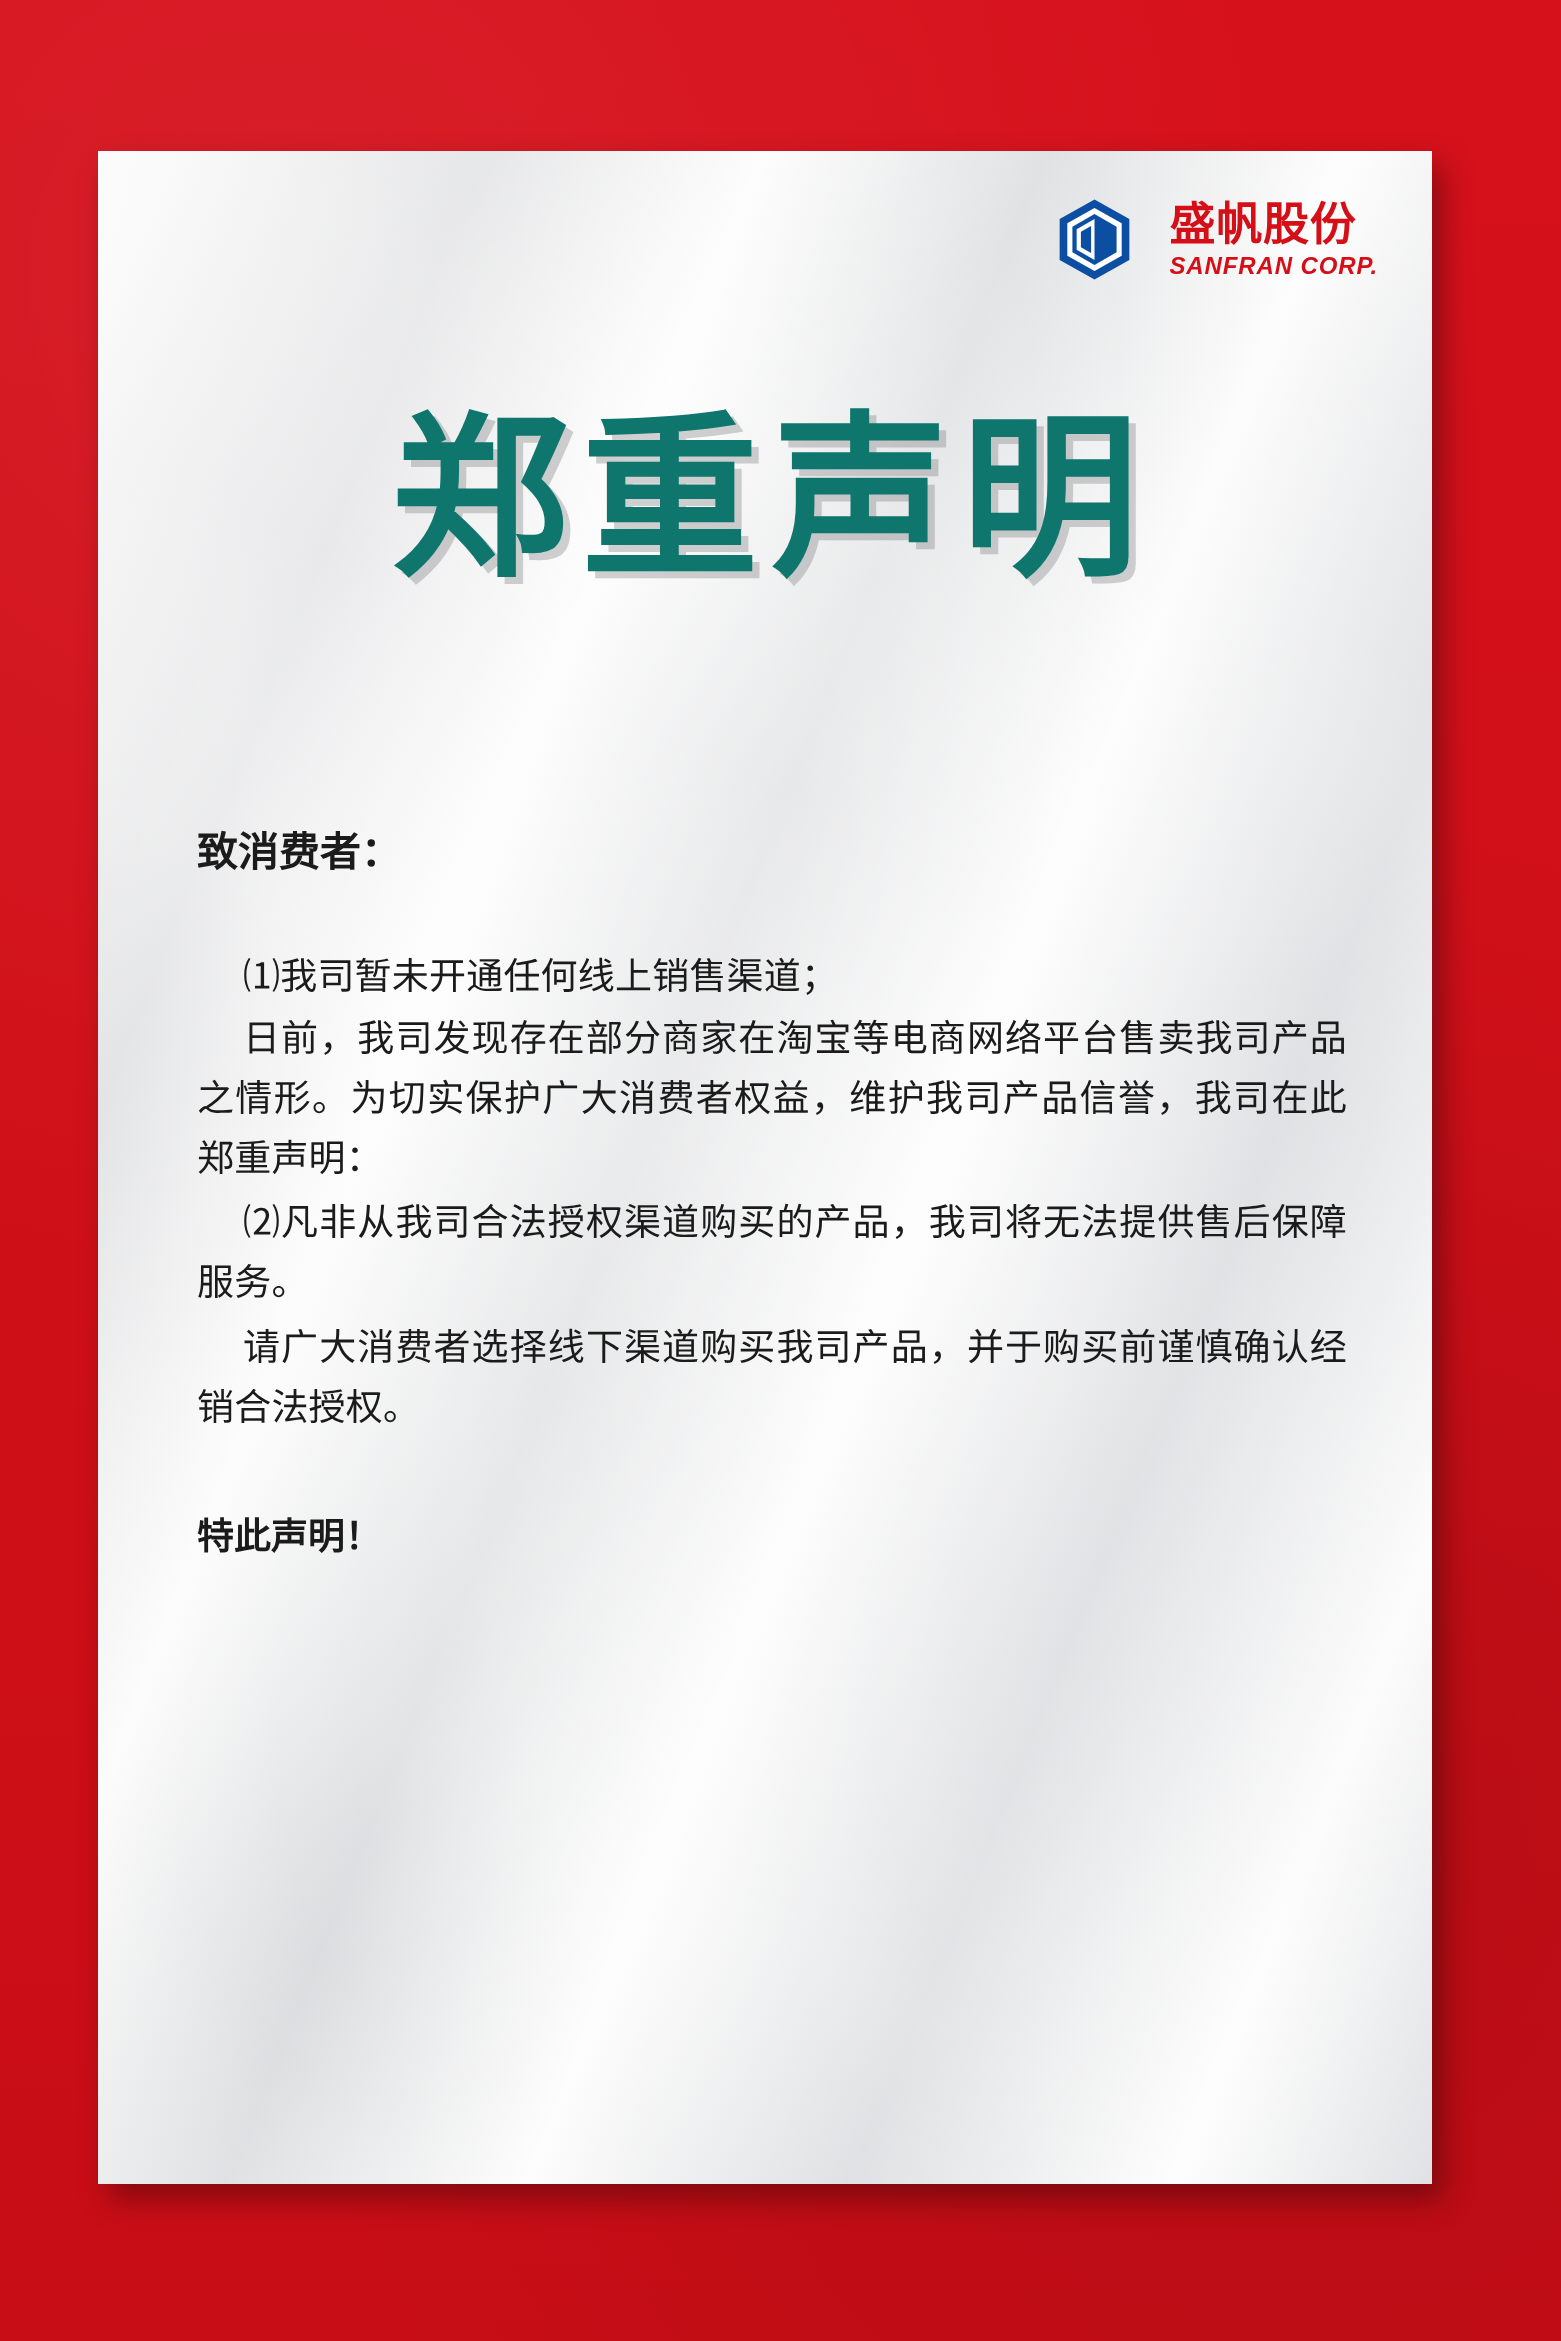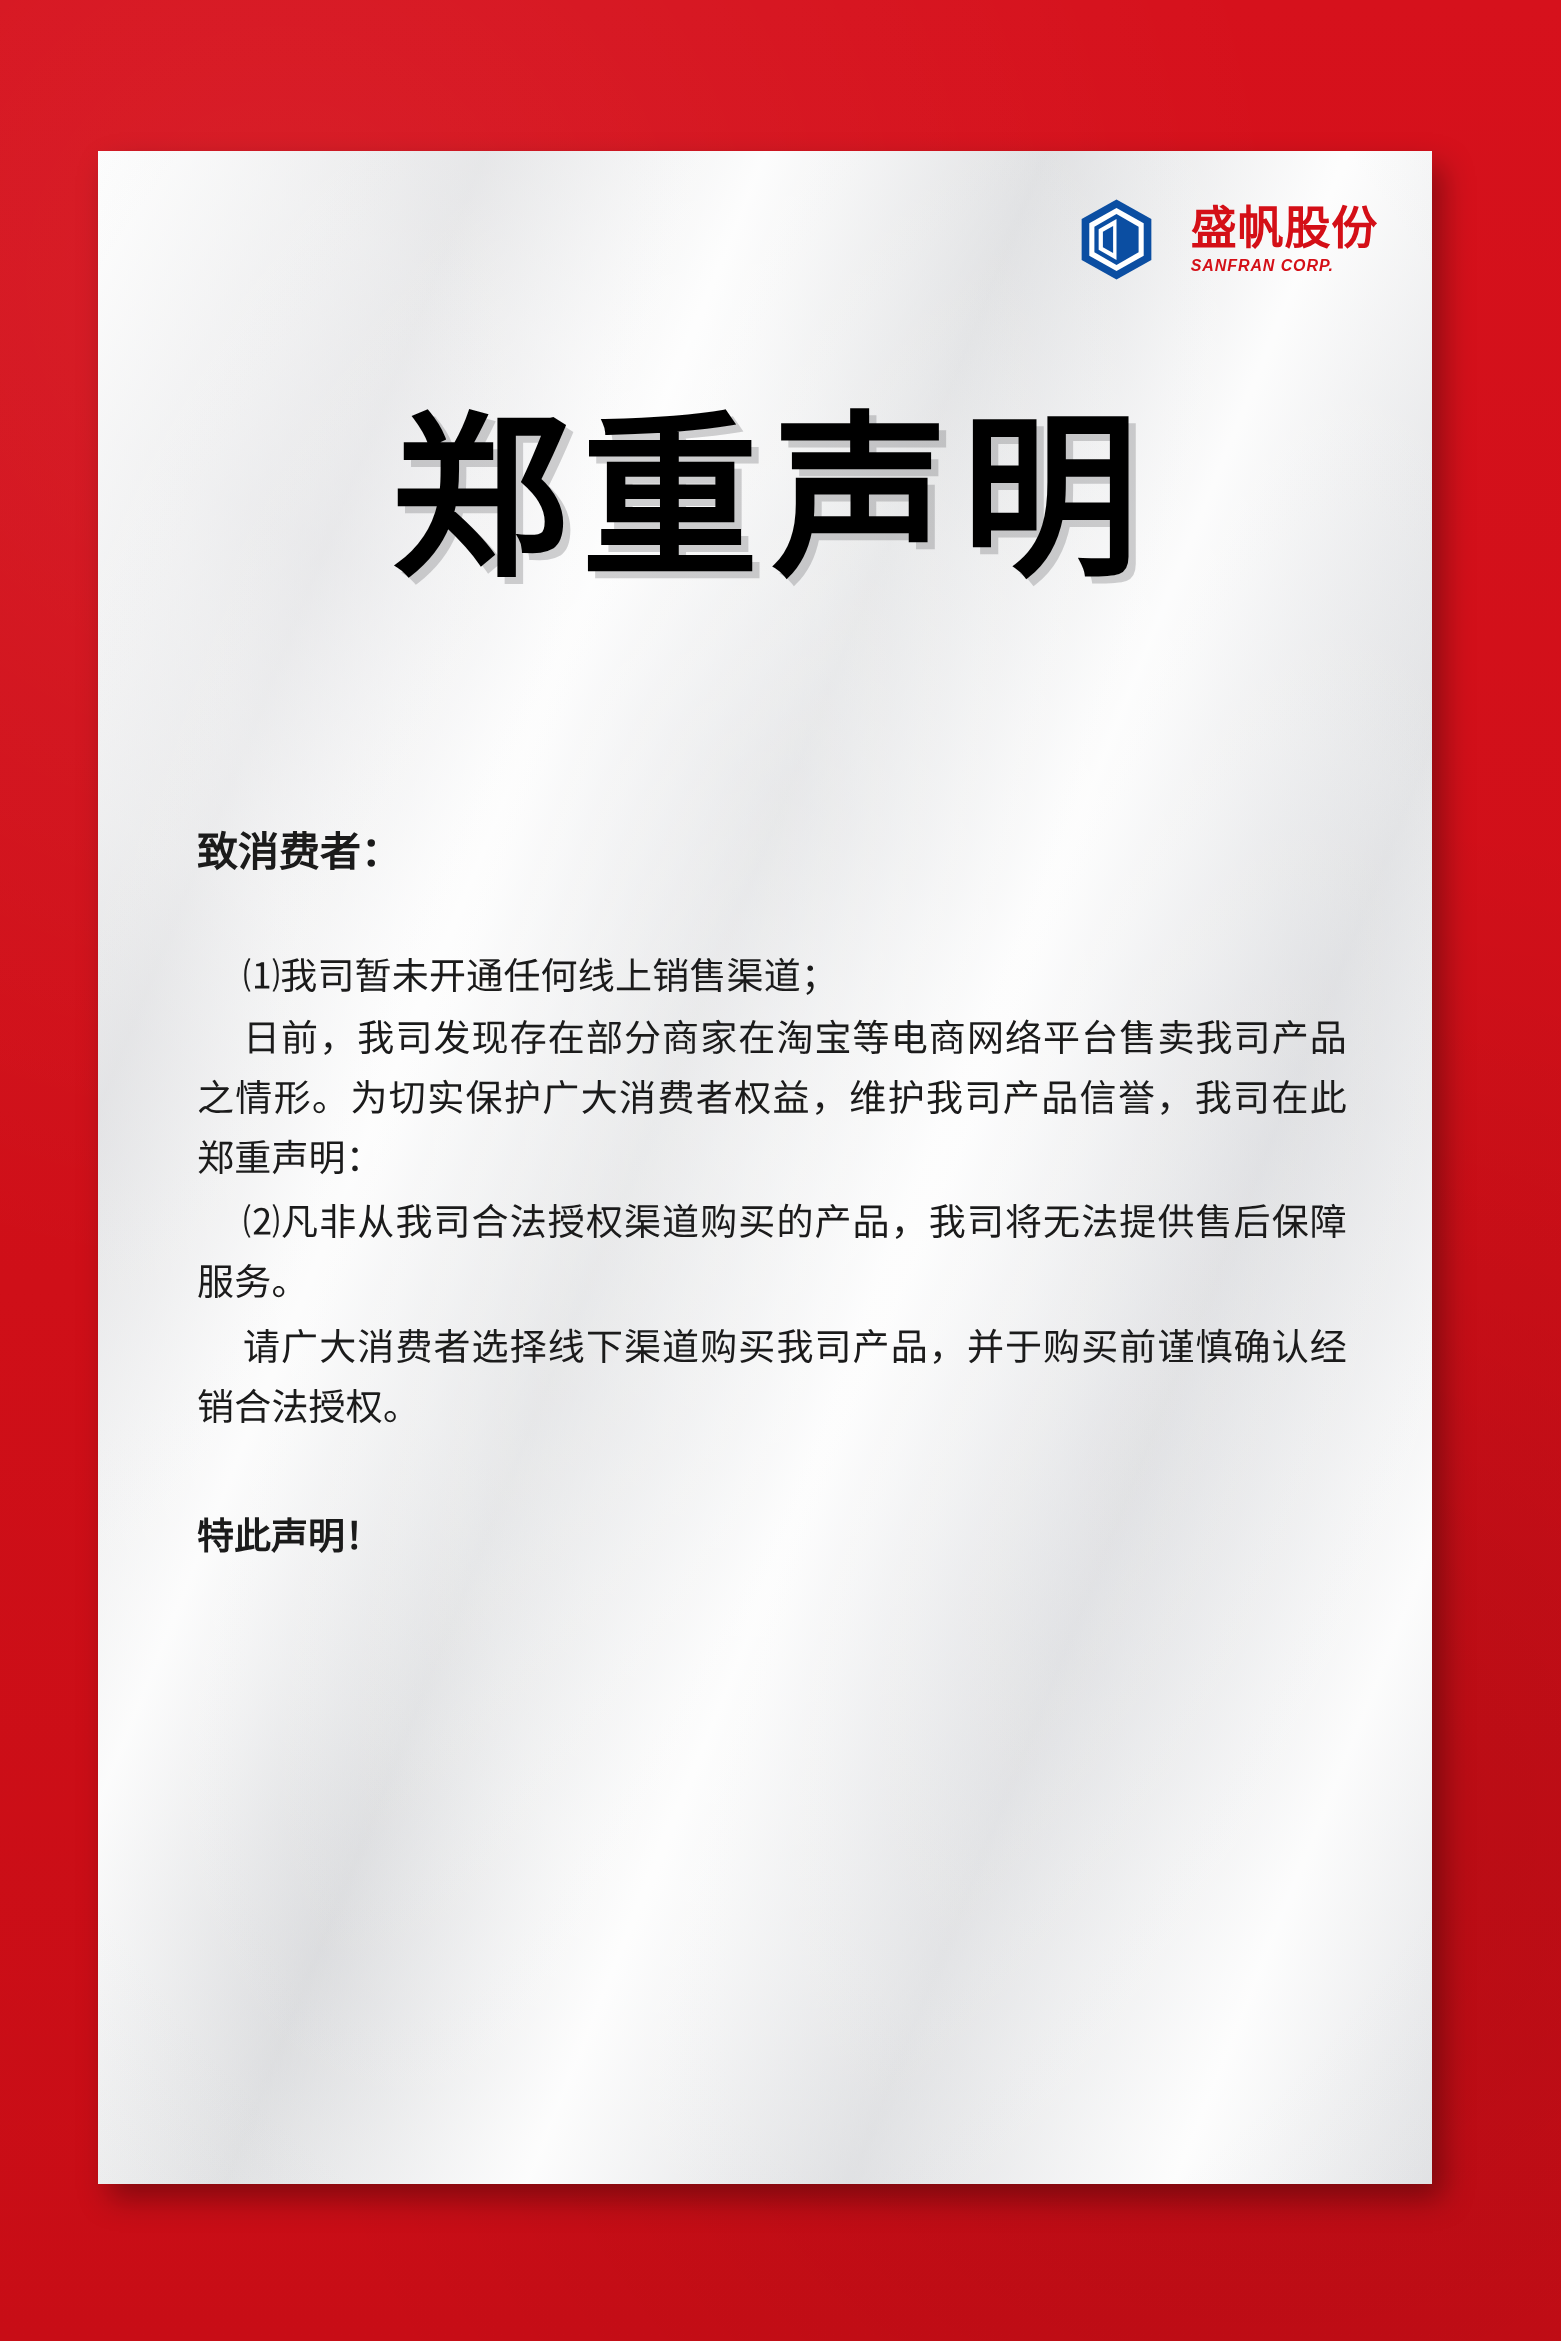--- a/index.html
+++ b/index.html
@@ -86,38 +86,38 @@
   }
   .logo-cn {
     font-size: 46px;
     font-weight: 700;
     color: #d40f17;
     letter-spacing: 0.8px;
     font-family: "Liberation Sans", "DejaVu Sans", sans-serif;
   }
   .logo-en {
     margin-top: 7.3px;
-    font-size: 16px;
+    font-size: 24px;
     font-weight: 700;
     font-style: italic;
     color: #d40f17;
     letter-spacing: 0.9px;
     font-family: "Liberation Sans", "DejaVu Sans", sans-serif;
   }
 
   
   .headline {
     position: absolute;
     left: 0;
     right: 0;
     top: 260px;
     text-align: center;
     font-size: 177px;
     font-weight: 700;
-    color: #000000;
+    color: #0f766e;
     letter-spacing: 13px;
     text-indent: 13px;
     line-height: 1;
     text-shadow: 7.3px 7.3px 0 rgba(120,120,124,0.34);
     font-family: "Liberation Sans", "DejaVu Sans", sans-serif;
     white-space: nowrap;
   }
 
   
   .body-block {

